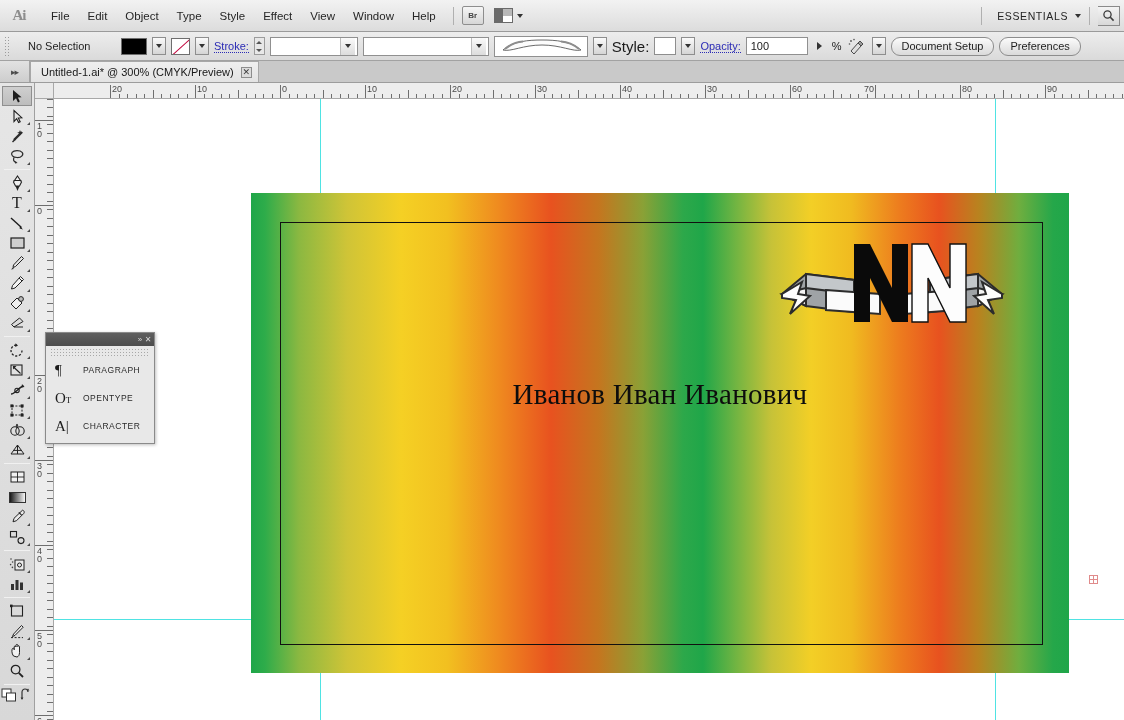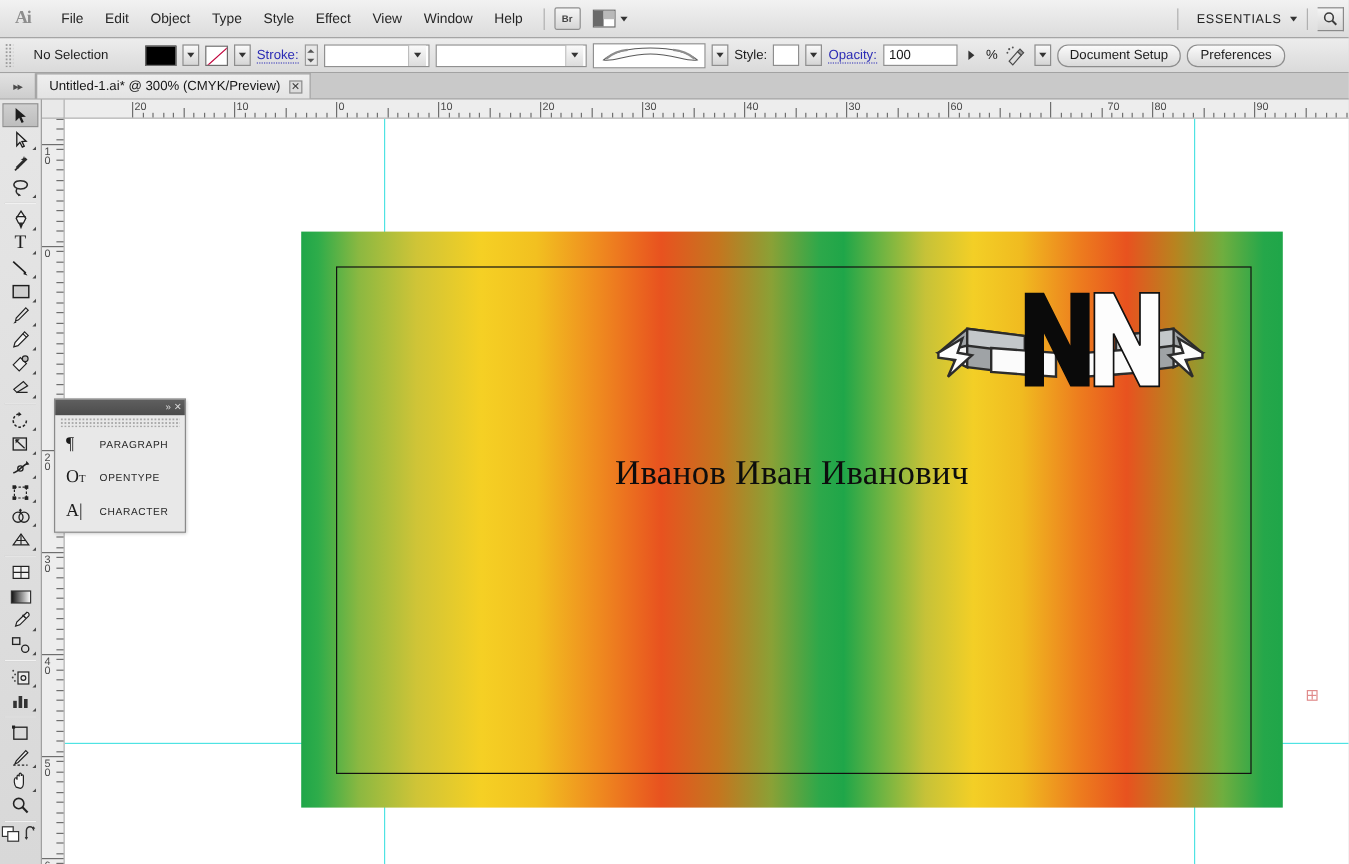--- a/index.html
+++ b/index.html
@@ -311,21 +311,21 @@
   <div class="brushbox">
     <svg width="86" height="17" viewBox="0 0 86 17">
       <path d="M4 11 C 14 2, 30 1, 43 1 C 56 1, 72 2, 82 11 C 74 13, 62 6, 43 6 C 24 6, 12 13, 4 11 Z" fill="#fcfcfc" stroke="#595959" stroke-width="0.9"></path>
       <path d="M6 10 C 12 5, 18 3, 24 2.6" fill="none" stroke="#8d8d8d" stroke-width="2"></path>
       <path d="M80 10 C 74 5, 68 3, 62 2.6" fill="none" stroke="#8d8d8d" stroke-width="2"></path>
     </svg>
   </div>
   <div class="mini-drop">
       <span class="caret"></span>
     </div>
-  <div style="font-size:11px">Style:</div>
+  <div style="font-size:15px">Style:</div>
   <div class="style-sw"></div>
   <div class="mini-drop">
       <span class="caret"></span>
     </div>
   <div class="lbl-link">Opacity:</div>
   <div class="num-input">100</div>
   <div class="opa-arrow">
       <span class="tri-right"></span>
     </div>
   <div style="font-size:11px">%</div>
@@ -675,21 +675,21 @@
       <div class="tick" style="left: 744.5px; height: 5px; top: 11px;"></div>
       <div class="tick" style="left: 753px; height: 5px; top: 11px;"></div>
       <div class="tick" style="left: 761.5px; height: 5px; top: 11px;"></div>
       <div class="tick" style="left: 770px; height: 5px; top: 11px;"></div>
       <div class="tick" style="left: 778.5px; height: 9px; top: 7px;"></div>
       <div class="tick" style="left: 787px; height: 5px; top: 11px;"></div>
       <div class="tick" style="left: 795.5px; height: 5px; top: 11px;"></div>
       <div class="tick" style="left: 804px; height: 5px; top: 11px;"></div>
       <div class="tick" style="left: 812.5px; height: 5px; top: 11px;"></div>
       <div class="tick major" style="left: 821px;"></div>
-      <div class="rlabel" style="left: 867px;">70</div>
+      <div class="rlabel" style="left: 808px;">70</div>
       <div class="tick" style="left: 829.5px; height: 5px; top: 11px;"></div>
       <div class="tick" style="left: 838px; height: 5px; top: 11px;"></div>
       <div class="tick" style="left: 846.5px; height: 5px; top: 11px;"></div>
       <div class="tick" style="left: 855px; height: 5px; top: 11px;"></div>
       <div class="tick" style="left: 863.5px; height: 9px; top: 7px;"></div>
       <div class="tick" style="left: 872px; height: 5px; top: 11px;"></div>
       <div class="tick" style="left: 880.5px; height: 5px; top: 11px;"></div>
       <div class="tick" style="left: 889px; height: 5px; top: 11px;"></div>
       <div class="tick" style="left: 897.5px; height: 5px; top: 11px;"></div>
       <div class="tick major" style="left: 906px;"></div>

